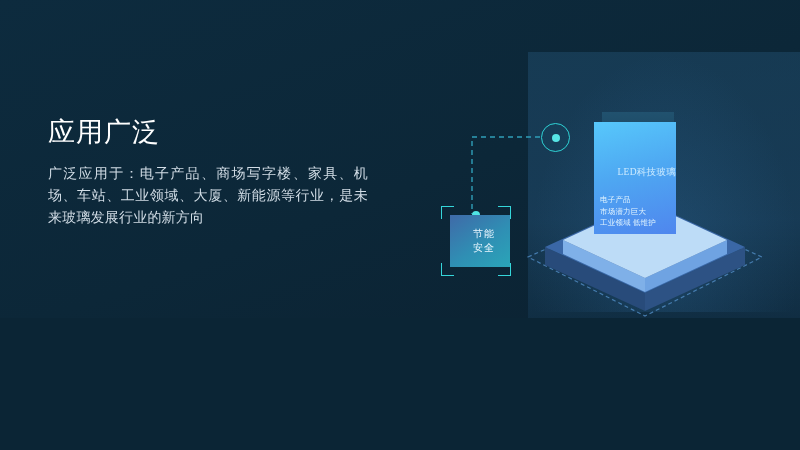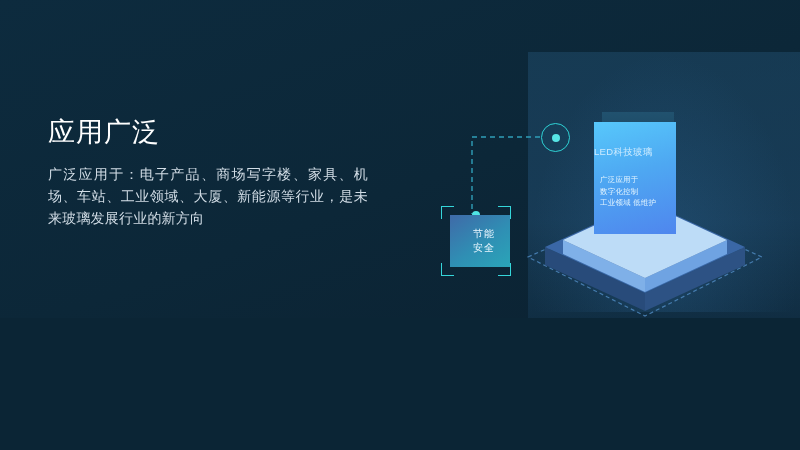--- a/index.html
+++ b/index.html
@@ -6,21 +6,21 @@
     margin: 0;
     padding: 0;
     background: #0b2535;
   }
   #slide {
     position: relative;
     width: 800px;
     height: 318px;
     overflow: hidden;
     background: #0d2a3d;
-    font-family: Liberation Sans, sans-serif;
+    font-family: Liberation Serif, serif;
   }
 
   
   .bg-base {
     position: absolute;
     inset: 0;
     background: linear-gradient(160deg, #0d2b3e 0%, #0c2738 55%, #0b2232 100%);
   }
   .bg-band {
     position: absolute;
@@ -175,22 +175,23 @@
     width: 82px;
     height: 112px;
     background: linear-gradient(165deg, #57c8fb 0%, #4ea8f2 45%, #4f86ee 100%);
     box-sizing: border-box;
     padding-top: 24px;
   }
   .glass-title {
     color: #cdebff;
     font-size: 9.5px;
     line-height: 12px;
-    text-align: left;
+    text-align: right;
     letter-spacing: 0.3px;
+    margin-top: 20px;
   }
   .glass-features {
     margin-top: 16px;
     padding-left: 6px;
   }
   .glass-features div {
     color: #e2f4ff;
     font-size: 7.5px;
     line-height: 11.5px;
     letter-spacing: 0.2px;
@@ -243,19 +244,19 @@
     <polygon points="48,55 130,93 130,107 48,69" fill="#7fb0e8"></polygon>
     <polygon points="212,55 130,93 130,107 212,69" fill="#6fa3e2"></polygon>
 
     <polygon points="48,55 130,17 212,55 130,93" fill="#bddcf7"></polygon>
   </svg>
 
   <div class="panel-backing"></div>
   <div class="glass-panel">
     <div class="glass-title">LED科技玻璃</div>
     <div class="glass-features">
-      <div>广泛应用于</div>
-      <div>数字化控制</div>
+      <div>电子产品</div>
+      <div>市场潜力巨大</div>
       <div>工业领域 低维护</div>
     </div>
   </div>
 
 </div>
 
 </body></html>

